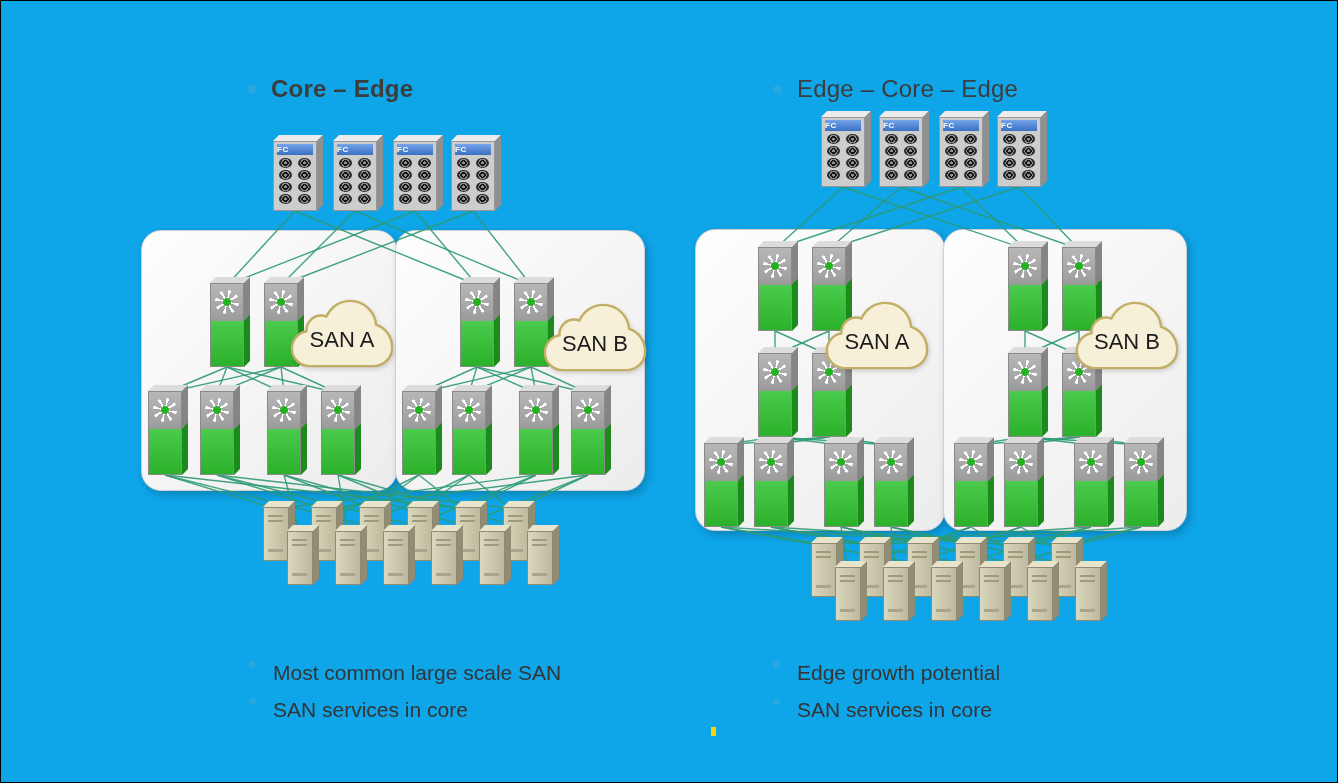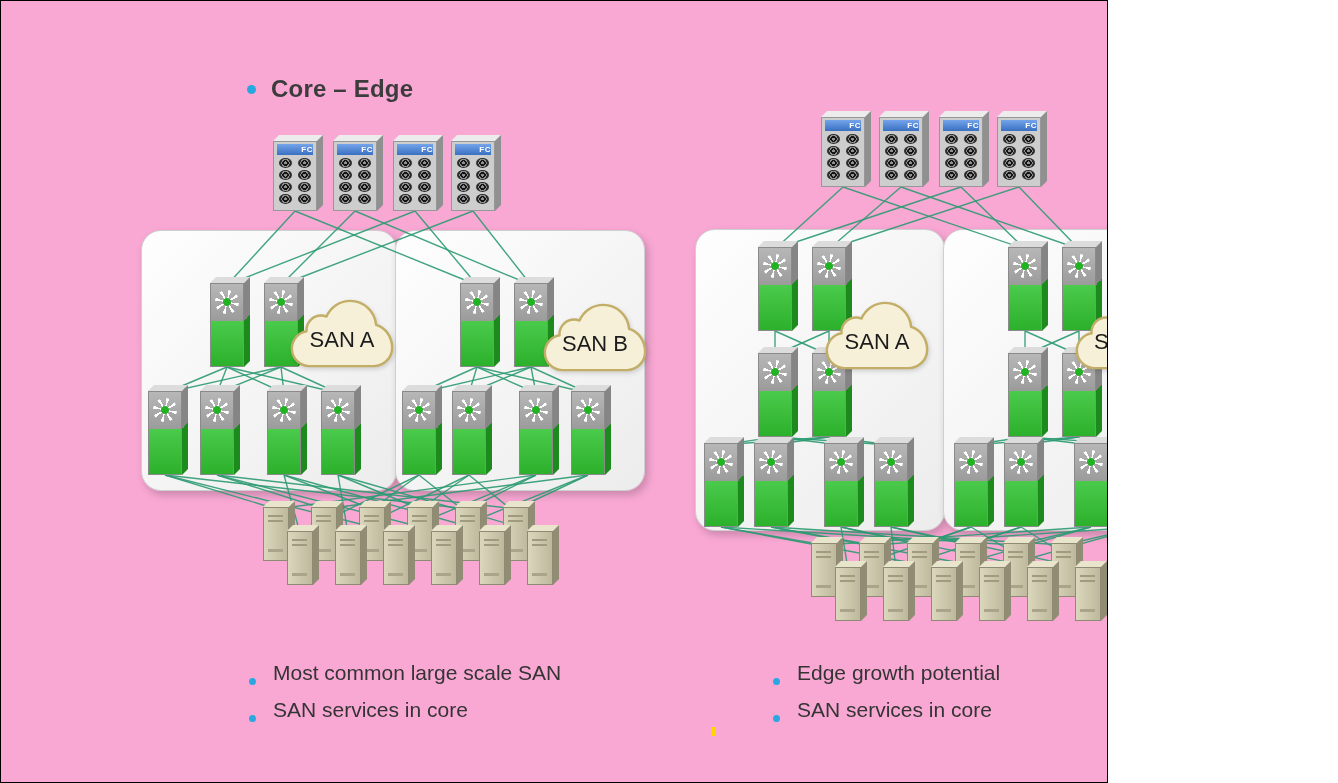--- a/index.html
+++ b/index.html
@@ -1,17 +1,17 @@
 <!DOCTYPE html>
 <html><head>
 <meta charset="utf-8">
 <style>
   * { margin:0; padding:0; box-sizing:border-box; }
   body { font-family:"Liberation Sans", sans-serif; background:#fff; }
-  .frame { position:relative; width:1108px; height:783px; background:#f9a8d4; border:1px solid #000; overflow:hidden; }
+  .frame { position:relative; width:1338px; height:783px; background:#0ea5e9; border:1px solid #000; overflow:hidden; }
 
   .container-box { position:absolute; z-index:1; border-radius:20px; border:1px solid #cfcfcf;
     background:linear-gradient(135deg,#fefefe,#ececec); box-shadow:3px 4px 8px rgba(0,0,0,.2); }
 
   #wires { position:absolute; left:0; top:0; z-index:2; }
   #wires line { stroke:#2d9b72; stroke-width:1.4; opacity:.9; }
 
   #nodes { position:absolute; inset:0; z-index:3; }
   .node { position:absolute; }
   .node .t { position:absolute; left:0; top:-6px; width:100%; height:6px;
@@ -25,21 +25,21 @@
   .switch .f { background:linear-gradient(#b7b7b7 0,#9b9b9b 37px,#4bca4b 37px,#2cb12c 100%); border:1px solid #8a8a8a; }
   .sb { position:absolute; left:4px; top:6px; width:24px; height:24px; border-radius:50%;
     background:
       radial-gradient(circle,#21b321 0 3.5px,rgba(0,0,0,0) 4.2px),
       repeating-conic-gradient(from 6deg,#fff 0 15deg,rgba(255,255,255,0) 15deg 45deg); }
 
   .storage .t { background:#ececec; }
   .storage .s { background:#909090; }
   .storage .f { background:#cdcdcd; border:1px solid #979797; }
   .fcband { margin:2px 3px 1px; height:11px; background:linear-gradient(#74a4ea,#3a70c2);
-    color:#fff; font-size:8px; font-weight:bold; text-align:right; line-height:11px; letter-spacing:.5px; }
+    color:#fff; font-size:8px; font-weight:bold; text-align:left; line-height:11px; letter-spacing:.5px; }
   .disks { display:grid; grid-template-columns:repeat(2,1fr); justify-items:center; gap:2px; padding:2px 3px; }
   .disk { width:13px; height:10px; border-radius:50%;
     background:radial-gradient(circle,#909090 0 1.5px,#151515 1.5px 3.2px,#8c8c8c 3.2px 4.2px,#2b2b2b 4.2px); }
 
   .server .t { background:#e9e5cd; }
   .server .s { background:#918d75; }
   .server .f { background:linear-gradient(90deg,#dbd7bc,#beb99d); border:1px solid #8f8b72; }
   .server .f::before { content:""; position:absolute; left:4px; right:5px; top:7px; height:2px;
     background:#a09b7e; box-shadow:0 5px 0 #a09b7e; }
   .server .f::after { content:""; position:absolute; left:4px; right:5px; bottom:8px; height:3px; background:#aaa58a; }
@@ -48,33 +48,37 @@
   .cloud svg { display:block; }
   .cloud .cloud-label { position:absolute; inset:0; display:flex; align-items:center; justify-content:center;
     padding-top:12px; font-size:22px; color:#1c1c1c; }
 
   .title { position:absolute; z-index:5; display:flex; align-items:center; gap:15px; }
   .title .dot { width:9px; height:9px; border-radius:50%; background:#29a8df; flex:none; }
   .title .txt { font-size:24px; color:#3c3c3c; letter-spacing:.2px; white-space:nowrap; }
   .title.bold .txt { font-weight:bold; }
 
   .notes { position:absolute; z-index:5; display:flex; flex-direction:column; gap:13px; }
-  .note { display:flex; align-items:flex-end; gap:17px; font-size:21px; color:#343434; white-space:nowrap; }
+  .note { display:flex; align-items:flex-start; gap:17px; font-size:21px; color:#343434; white-space:nowrap; }
   .note .dot { width:7px; height:7px; border-radius:50%; background:#29a8df; flex:none; }
 
   .stray { position:absolute; width:5px; height:9px; background:#ffd400; z-index:5; }
 </style>
 </head>
 <body>
 
 <div class="frame">
 
   <div class="title bold" style="left:246px;top:74px">
     <span class="dot"></span>
     <span class="txt">Core – Edge</span>
+  </div>
+  <div class="title" style="left:772px;top:74px">
+    <span class="dot"></span>
+    <span class="txt">Edge – Core – Edge</span>
   </div>
 
   <div class="container-box" style="left:140px;top:229px;width:256px;height:261px"></div>
   <div class="container-box" style="left:394px;top:229px;width:250px;height:261px"></div>
   <div class="container-box" style="left:694px;top:228px;width:250px;height:302px"></div>
   <div class="container-box" style="left:942px;top:228px;width:244px;height:302px"></div>
 
   <svg id="wires" width="1338" height="783">
       <line x1="294" y1="210" x2="226" y2="284"></line>
       <line x1="294" y1="210" x2="476" y2="284"></line>

